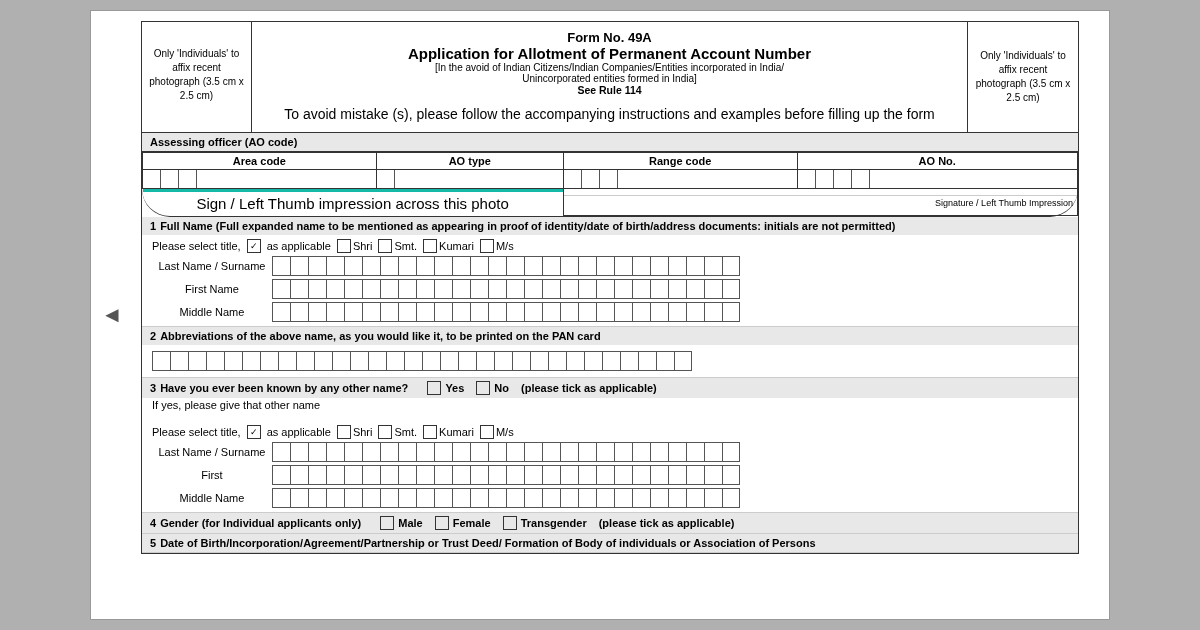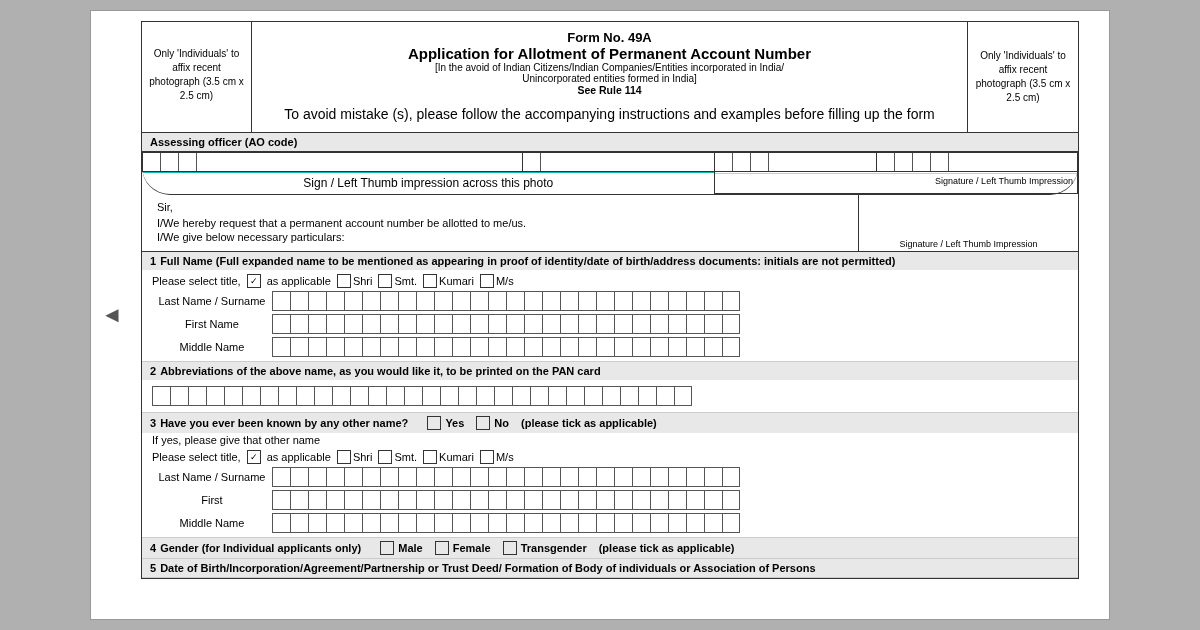--- a/index.html
+++ b/index.html
@@ -221,20 +221,26 @@
         <div class="photo-box-right">
           <div style="font-size:10px; text-align:center;">Only 'Individuals' to affix recent photograph (3.5 cm x 2.5 cm)</div>
         </div>
       </div>
 
       <div class="ao-section">
         <div class="ao-header">Assessing officer (AO code)</div>
 
         <table class="ao-code-table">
           <tbody>
+              <tr>
+            <th style="width:25%;">Area code</th>
+            <th style="width:20%;">AO type</th>
+            <th style="width:25%;">Range code</th>
+            <th style="width:30%;">AO No.</th>
+          </tr>
           <tr>
             <td style="padding:0;">
               <div class="ao-mini-cells">
                 <div class="ao-mini-cell"></div>
                 <div class="ao-mini-cell"></div>
                 <div class="ao-mini-cell"></div>
                 <div class="ao-mini-cell"></div>
               </div>
             </td>
             <td style="padding:0;">
@@ -256,40 +262,30 @@
                 <div class="ao-mini-cell"></div>
                 <div class="ao-mini-cell"></div>
                 <div class="ao-mini-cell"></div>
                 <div class="ao-mini-cell"></div>
                 <div class="ao-mini-cell"></div>
               </div>
             </td>
           </tr>
           <tr>
             <td colspan="2" style="border:none; padding:0;">
-              <div style="padding:3px 4px; font-size:12px; border-top:1px solid #14b8a6;">Sign / Left Thumb impression across this photo</div>
+              <div style="padding:3px 4px; font-size:15px; border-top:3px solid #14b8a6;">Sign / Left Thumb impression across this photo</div>
             </td>
             <td colspan="2" style="border:1px solid #333; padding:0; min-height:40px; vertical-align:bottom;">
               <div style="padding:2px 4px; font-size:9px; text-align:right; border-top:1px solid #ccc; height:20px;">Signature / Left Thumb Impression</div>
             </td>
           </tr>
         </tbody>
           </table>
       </div>
 
-      <div style="display:flex; border-bottom:1.5px solid #333;">
-        <div style="flex:1; padding:6px 15px; font-size:11px;">
-          <div class="sir-text">Sir,</div>
-          <div class="request-text">I/We hereby request that a permanent account number be allotted to me/us.</div>
-          <div class="request-text">I/We give below necessary particulars:</div>
-        </div>
-        <div style="width:220px; border-left:1px solid #333; display:flex; align-items:flex-end; justify-content:center; padding:2px 4px; font-size:9px;">
-          <span>Signature / Left Thumb Impression</span>
-        </div>
-      </div>
 
       <div class="form-section">
         <div class="section-header">
           <span class="section-num">1</span>
           <span>Full Name (Full expanded name to be mentioned as appearing in proof of identity/date of birth/address documents: initials are not permitted)</span>
         </div>
         <div class="section-body">
 
           <div class="title-row">
             <span>Please select title,</span>
@@ -461,21 +457,21 @@
           <span class="section-num">3</span>
           <span>Have you ever been known by any other name?</span>
           <span style="margin-left:8px;">&nbsp;</span>
           <div class="checkbox"></div>
           <span>Yes</span>
           <div class="checkbox" style="margin-left:8px;"></div>
           <span>No</span>
           <span style="margin-left:8px;">(please tick as applicable)</span>
         </div>
         <div class="section-body">
-          <div style="font-size:11px; margin-bottom:4px;">If yes, please give that other name</div>
+          <div style="font-size:11px; margin-bottom:14px;">If yes, please give that other name</div>
 
           <div class="title-row">
             <span>Please select title,</span>
             <div class="checkbox checked"></div>
             <span>as applicable</span>
             <div class="checkbox-item">
               <div class="checkbox"></div>
               <span>Shri</span>
             </div>
             <div class="checkbox-item">

